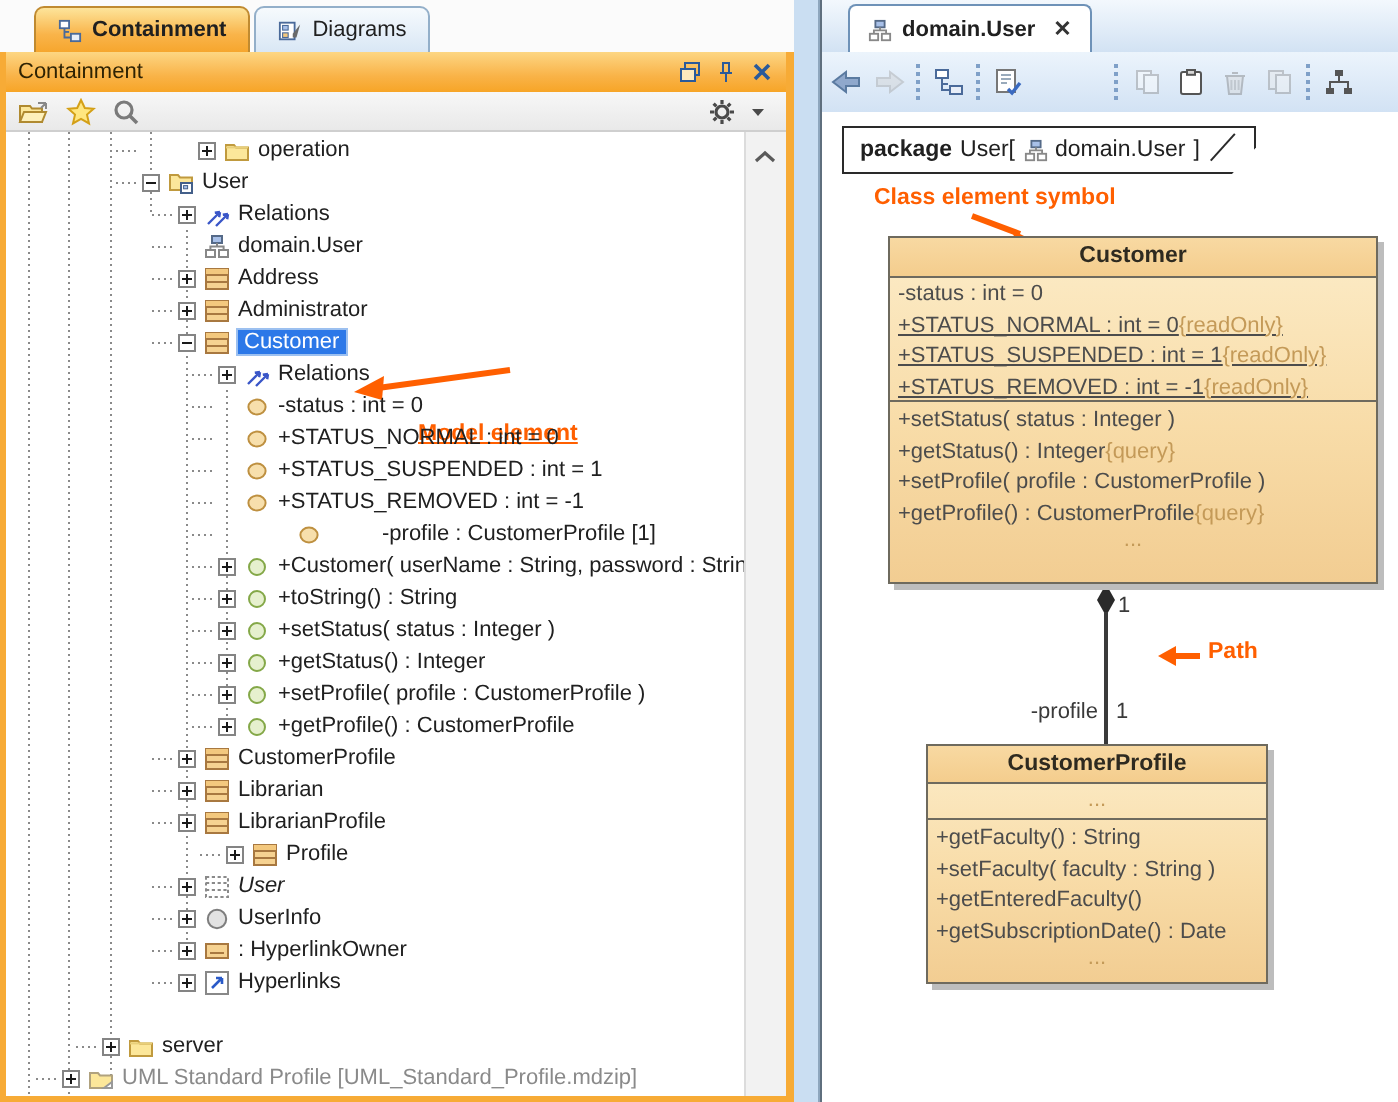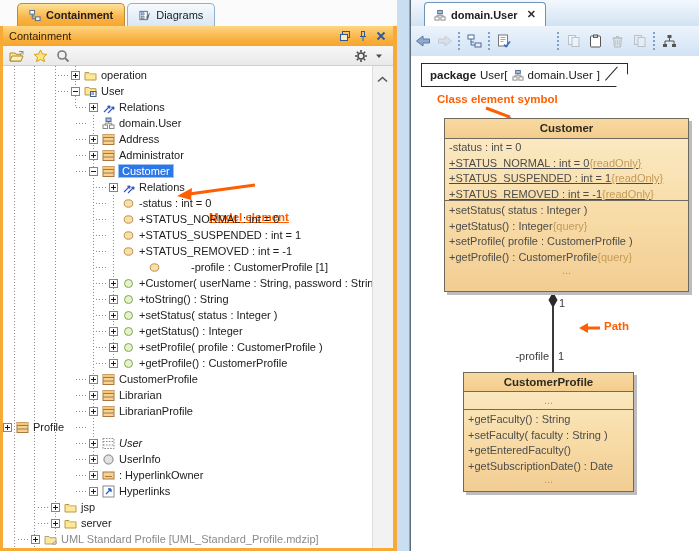--- a/index.html
+++ b/index.html
@@ -168,21 +168,21 @@
         <svg class="overlay-svg" width="377" height="511">
           <line x1="252" y1="119" x2="186" y2="128" stroke="#ff5f00" stroke-width="3"></line>
           <polygon points="174,130 189,122 188,134" fill="#ff5f00"></polygon>
         </svg>
       <div class="guide" style="left: 11px; top: 0px; height: 511px;"></div>
           <div class="guide" style="left: 31px; top: 0px; height: 489px;"></div>
           <div class="guide" style="left: 52px; top: 0px; height: 473px;"></div>
           <div class="guide" style="left: 72px; top: 0px; height: 41px;"></div>
           <div class="guide" style="left: 90px; top: 49px; height: 365px;"></div>
           <div class="guide" style="left: 110px; top: 129px; height: 165px;"></div>
-          <div class="tree-row" style="top: 1px; padding-left: 68px;">
+          <div class="tree-row" style="top: 1px; padding-left: 96px;">
             <span class="stub" style="left: 55px;"></span>
             <span class="expander plus"></span>
             <span class="tree-icon">
               <svg width="13" height="13" viewBox="0 0 13 13">
                 <path d="M1,3.5 h4 l1,1.2 h6 v6.3 h-11 z" fill="#fce79a" stroke="#c09a3e"></path>
                 <path d="M1,4.7 h11" stroke="#e8cf7a"></path>
               </svg>
             </span>
             <span class="tlabel">operation</span>
           </div>
@@ -408,21 +408,21 @@
             <span class="expander plus"></span>
             <span class="tree-icon">
               <svg width="13" height="13" viewBox="0 0 13 13">
                 <rect x="1" y="1.5" width="11" height="10" fill="#f6d291" stroke="#a87840"></rect>
                 <rect x="1" y="1.5" width="11" height="3" fill="#f3c87e" stroke="none"></rect>
                 <path d="M1,4.5 h11 M1,8 h11" stroke="#a87840"></path>
               </svg>
             </span>
             <span class="tlabel">LibrarianProfile</span>
           </div>
-          <div class="tree-row" style="top: 353px; ">
+          <div class="tree-row" style="top: 353px; padding-left: 86px; margin-left: 24px;">
             <span class="stub" style="left: 73px;"></span>
             <span class="expander plus"></span>
             <span class="tree-icon">
               <svg width="13" height="13" viewBox="0 0 13 13">
                 <rect x="1" y="1.5" width="11" height="10" fill="#f6d291" stroke="#a87840"></rect>
                 <rect x="1" y="1.5" width="11" height="3" fill="#f3c87e" stroke="none"></rect>
                 <path d="M1,4.5 h11 M1,8 h11" stroke="#a87840"></path>
               </svg>
             </span>
             <span class="tlabel">Profile</span>
@@ -462,31 +462,20 @@
           <div class="tree-row" style="top: 417px; padding-left: 86px;">
             <span class="stub" style="left: 73px;"></span>
             <span class="expander plus"></span>
             <span class="tree-icon">
               <svg width="13" height="13" viewBox="0 0 13 13">
                 <rect x="1" y="1" width="11" height="11" fill="#fff" stroke="#888"></rect>
                 <path d="M4,9 L9,4 M9,4 h-3 M9,4 v3" stroke="#2a5ac8" stroke-width="1.3" fill="none"></path>
               </svg>
             </span>
             <span class="tlabel">Hyperlinks</span>
-          </div>
-          <div class="tree-row" style="top: 433px; padding-left: 48px;">
-            <span class="stub" style="left: 35px;"></span>
-            <span class="expander plus"></span>
-            <span class="tree-icon">
-              <svg width="13" height="13" viewBox="0 0 13 13">
-                <path d="M1,3.5 h4 l1,1.2 h6 v6.3 h-11 z" fill="#fce79a" stroke="#c09a3e"></path>
-                <path d="M1,4.7 h11" stroke="#e8cf7a"></path>
-              </svg>
-            </span>
-            <span class="tlabel">jsp</span>
           </div>
           <div class="tree-row" style="top: 449px; padding-left: 48px;">
             <span class="stub" style="left: 35px;"></span>
             <span class="expander plus"></span>
             <span class="tree-icon">
               <svg width="13" height="13" viewBox="0 0 13 13">
                 <path d="M1,3.5 h4 l1,1.2 h6 v6.3 h-11 z" fill="#fce79a" stroke="#c09a3e"></path>
                 <path d="M1,4.7 h11" stroke="#e8cf7a"></path>
               </svg>
             </span>

